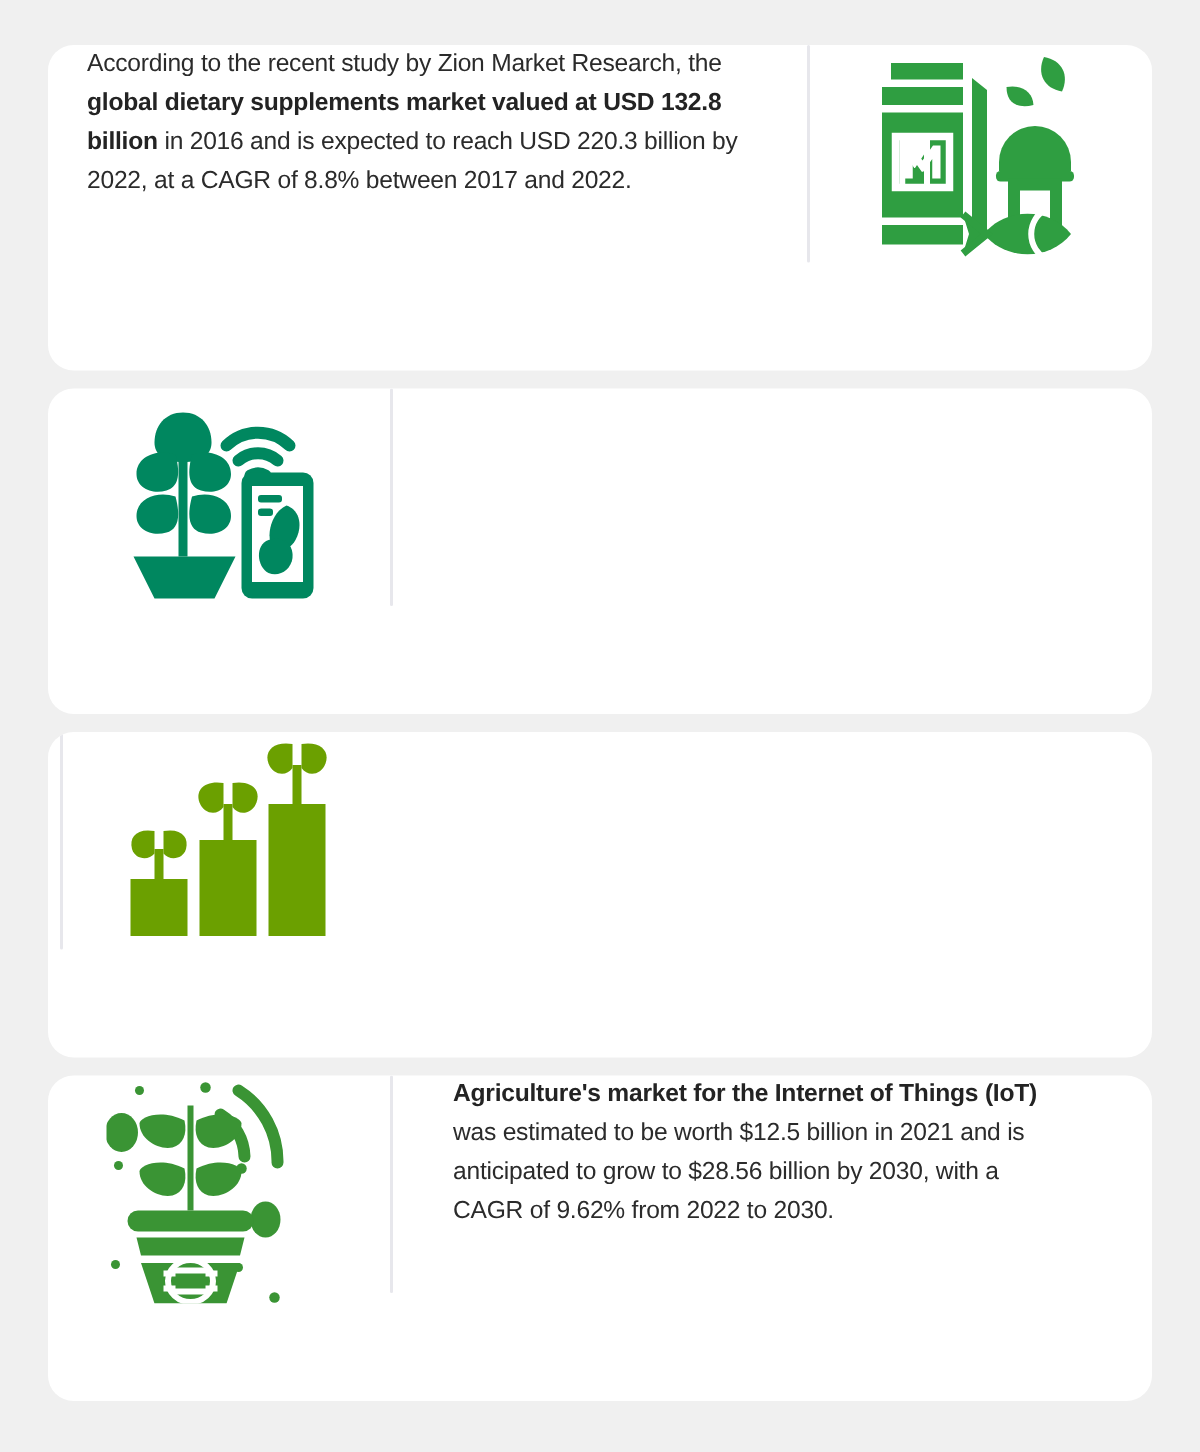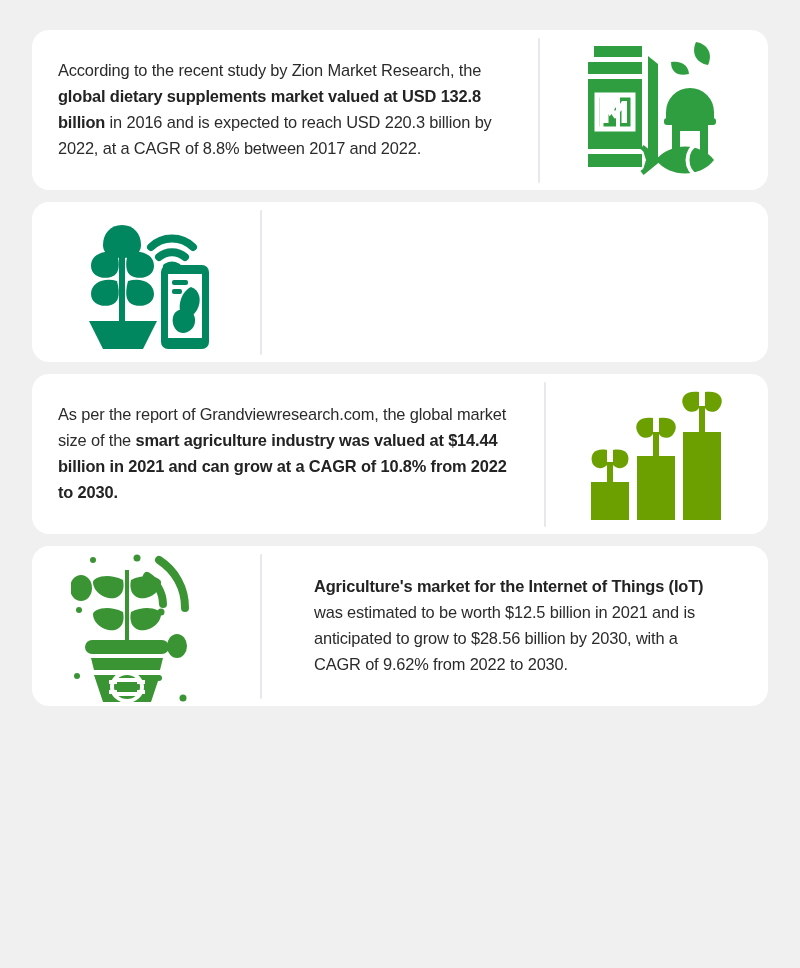--- a/index.html
+++ b/index.html
@@ -18,23 +18,23 @@
     background: #f0f0f0;
     padding: 30px 32px;
     display: flex;
     flex-direction: column;
     gap: 12px;
   }
 
   .card {
     background: #ffffff;
     border-radius: 17px;
-    height: 160px;
-    display: flex;
-    align-items: center;
+    height: 217px;
+    display: flex;
+    align-items: flex-start;
     flex-shrink: 0;
     overflow: hidden;
   }
 
   
   .card.text-left  { flex-direction: row; }
   .card.text-right { flex-direction: row; }
 
   .text-pane {
     display: flex;
@@ -79,21 +79,21 @@
 
   
   .c3 .text-pane { padding: 0 0 0 26px; }
   .c3 .stat-text { width: 462px; }
   .c3 .divider   { margin: 0 0 0 8px; }
   .c3 .icon-pane { width: 222px; }
 
   
   .c4 .icon-pane { width: 228px; }
   .c4 .divider   { margin: 0; }
-  .c4 .text-pane { padding: 0 26px 0 52px; }
+  .c4 .text-pane { padding: 0 26px 0 40px; }
   .c4 .stat-text { width: 412px; }
 
   .icon-svg { display: block; }
 </style>
 </head>
 <body>
 
 <div class="page">
 
   <div class="card c1 text-left">
@@ -164,23 +164,20 @@
 
         <path d="M118 78 c9 3 11 14 6 23 c-4 7 -11 9 -15 5 c-5 -6 -2 -23 9 -28 z"></path>
 
         <path d="M106 101 c10 -3 17 3 16 12 c-1 8 -9 13 -16 10 c-8 -4 -9 -19 0 -22 z"></path>
       </svg>
     </div>
     <div class="divider"></div>
   </div>
 
   <div class="card c3 text-left">
-    <div class="text-pane">
-      <p class="stat-text"><span>As per the report of Grandviewresearch.com, the global market size of the </span><b>smart agriculture industry was valued at $14.44 billion in 2021 and can grow at a CAGR of 10.8% from 2022 to 2030.</b></p>
-    </div>
     <div class="divider"></div>
     <div class="icon-pane">
       <svg class="icon-svg" width="140" height="140" viewBox="0 0 140 140" fill="#6ba000">
 
         <rect x="4" y="98" width="38" height="38"></rect>
         <rect x="20" y="78" width="6" height="22"></rect>
         <path d="M20 66 c-12 -2 -17 4 -15 12 c2 7 11 8 15 3 z"></path>
         <path d="M26 66 c12 -2 17 4 15 12 c-2 7 -11 8 -15 3 z"></path>
 
         <rect x="50" y="72" width="38" height="64"></rect>

